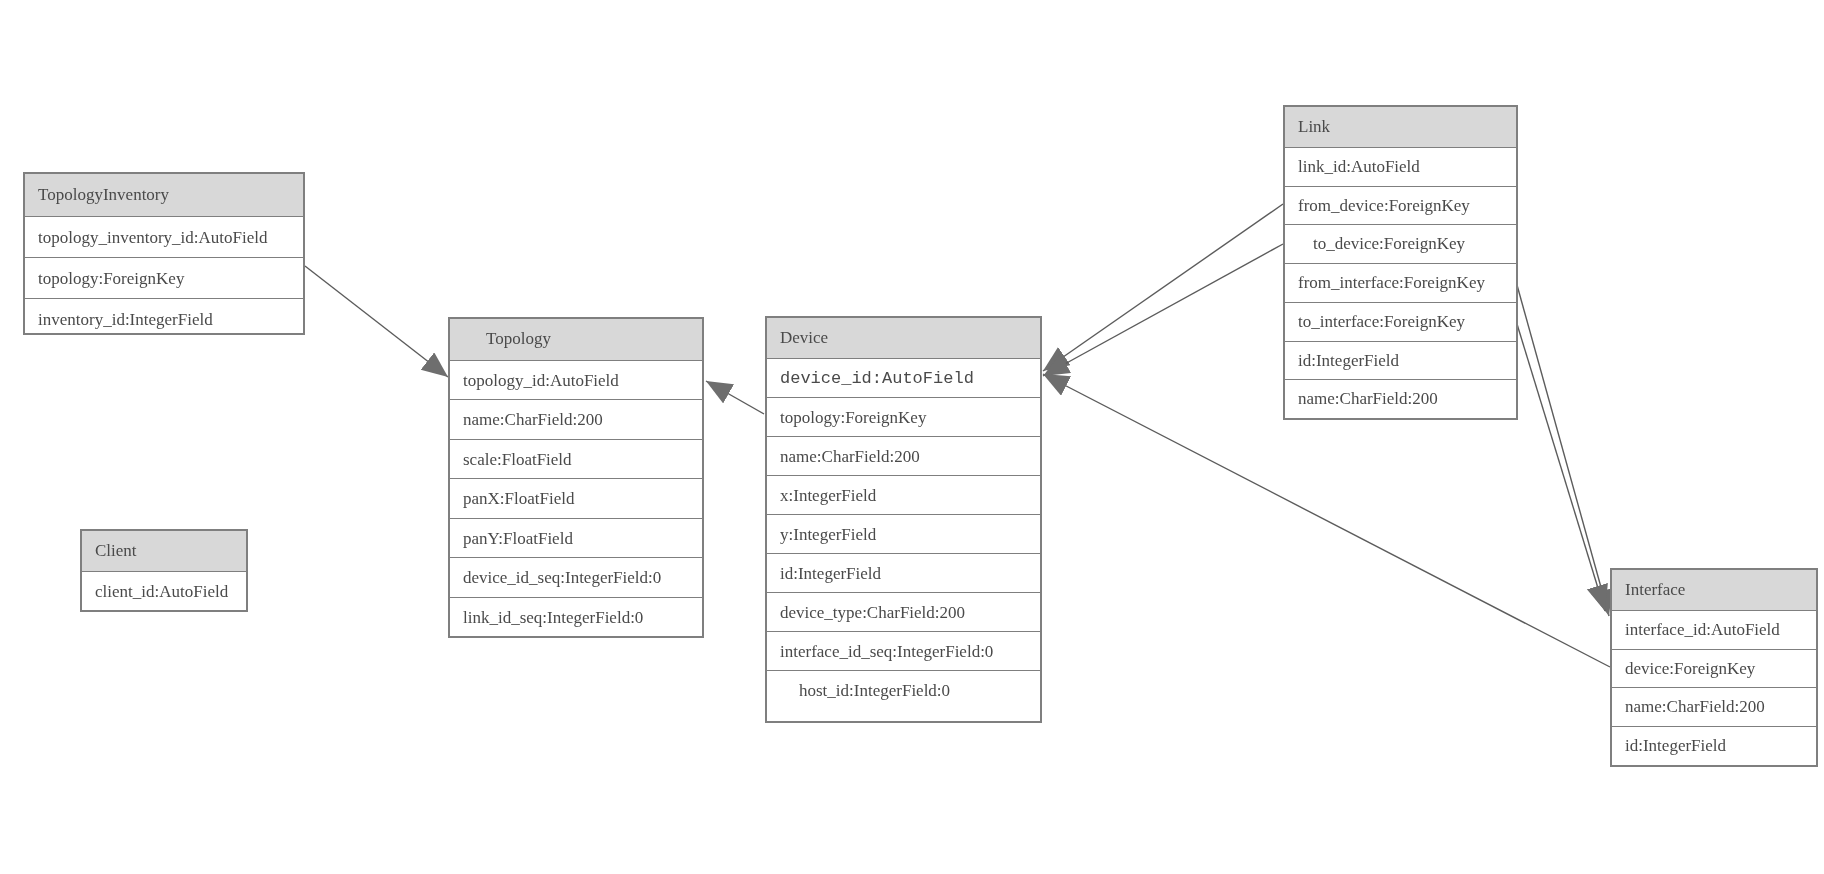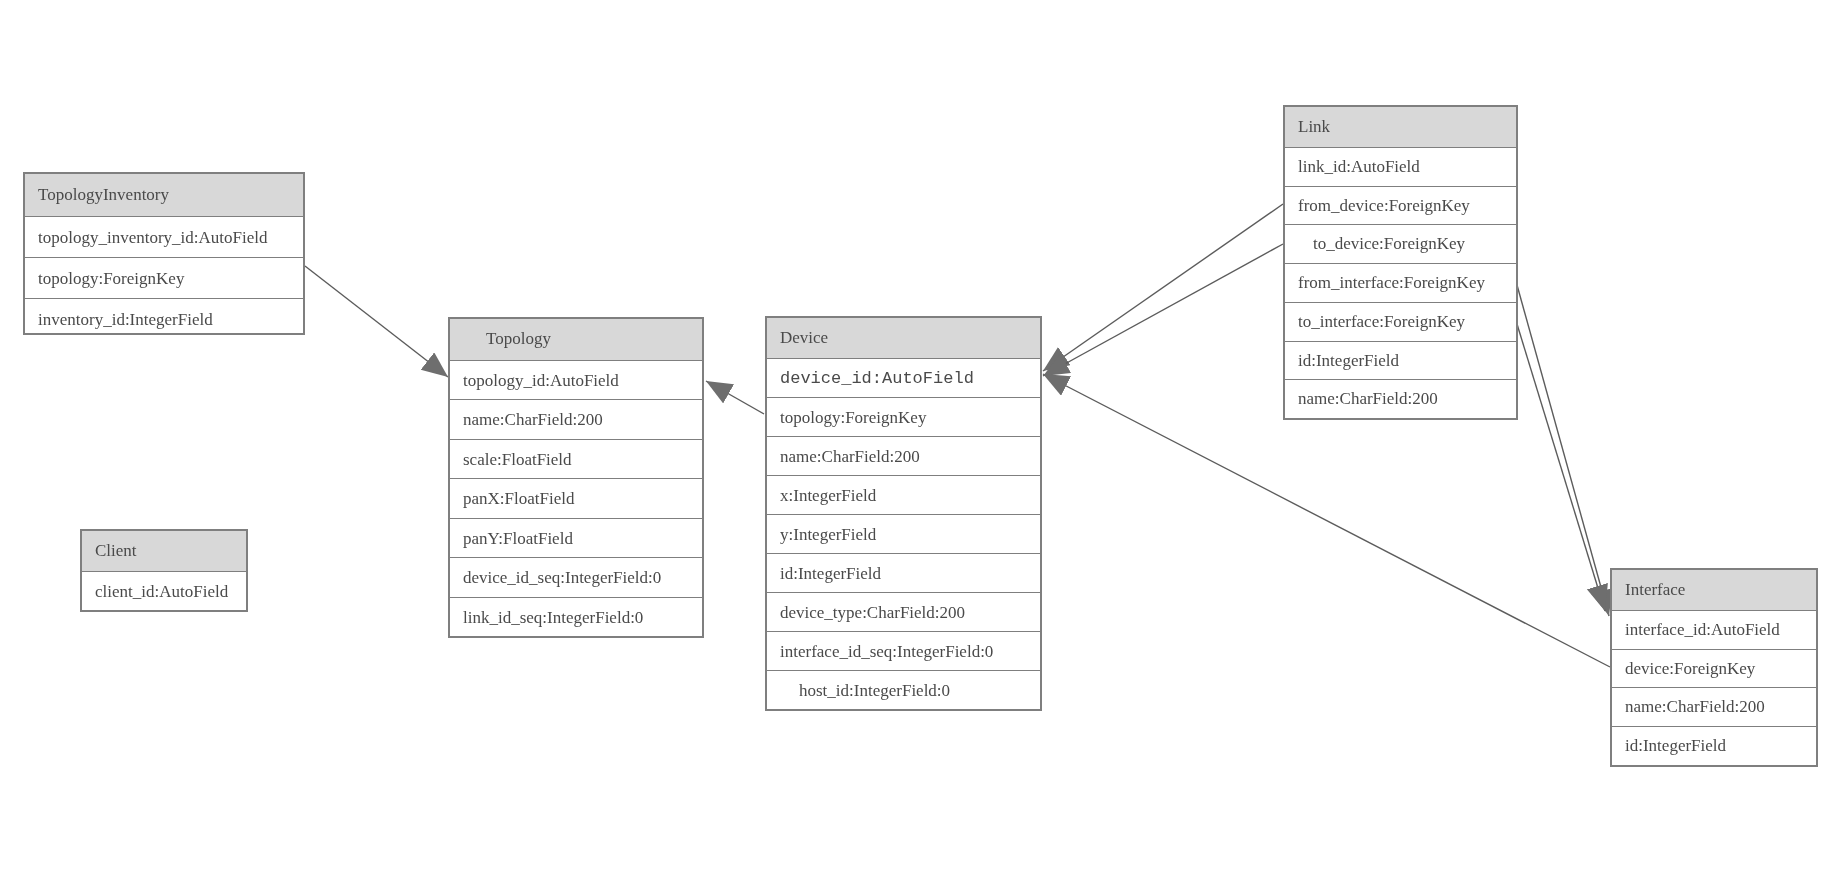--- a/index.html
+++ b/index.html
@@ -91,21 +91,21 @@
       <div class="entity" style="left: 765px; top: 316px; width: 277px;">
         <div class="hdr" style="height: 40px; line-height: 40px;">Device</div>
         <div class="row" style="height: 39px; line-height: 39px; font-family: Liberation Mono, monospace;">device_id:AutoField</div>
         <div class="row" style="height: 39px; line-height: 39px;">topology:ForeignKey</div>
         <div class="row" style="height: 39px; line-height: 39px;">name:CharField:200</div>
         <div class="row" style="height: 39px; line-height: 39px;">x:IntegerField</div>
         <div class="row" style="height: 39px; line-height: 39px;">y:IntegerField</div>
         <div class="row" style="height: 39px; line-height: 39px;">id:IntegerField</div>
         <div class="row" style="height: 39px; line-height: 39px;">device_type:CharField:200</div>
         <div class="row" style="height: 39px; line-height: 39px;">interface_id_seq:IntegerField:0</div>
-        <div class="row" style="height: 39px; line-height: 39px; padding-left: 32px;">host_id:IntegerField:0</div>
+        <div class="row" style="height: 51px; line-height: 39px; padding-left: 32px;">host_id:IntegerField:0</div>
       </div>
       <div class="entity" style="left: 1283px; top: 105px; width: 235px;">
         <div class="hdr" style="height: 39.75px; line-height: 39.75px;">Link</div>
         <div class="row" style="height: 38.75px; line-height: 38.75px;">link_id:AutoField</div>
         <div class="row" style="height: 38.75px; line-height: 38.75px;">from_device:ForeignKey</div>
         <div class="row" style="height: 38.75px; line-height: 38.75px; padding-left: 28px;">to_device:ForeignKey</div>
         <div class="row" style="height: 38.75px; line-height: 38.75px;">from_interface:ForeignKey</div>
         <div class="row" style="height: 38.75px; line-height: 38.75px;">to_interface:ForeignKey</div>
         <div class="row" style="height: 38.75px; line-height: 38.75px;">id:IntegerField</div>
         <div class="row" style="height: 38.75px; line-height: 38.75px;">name:CharField:200</div>

